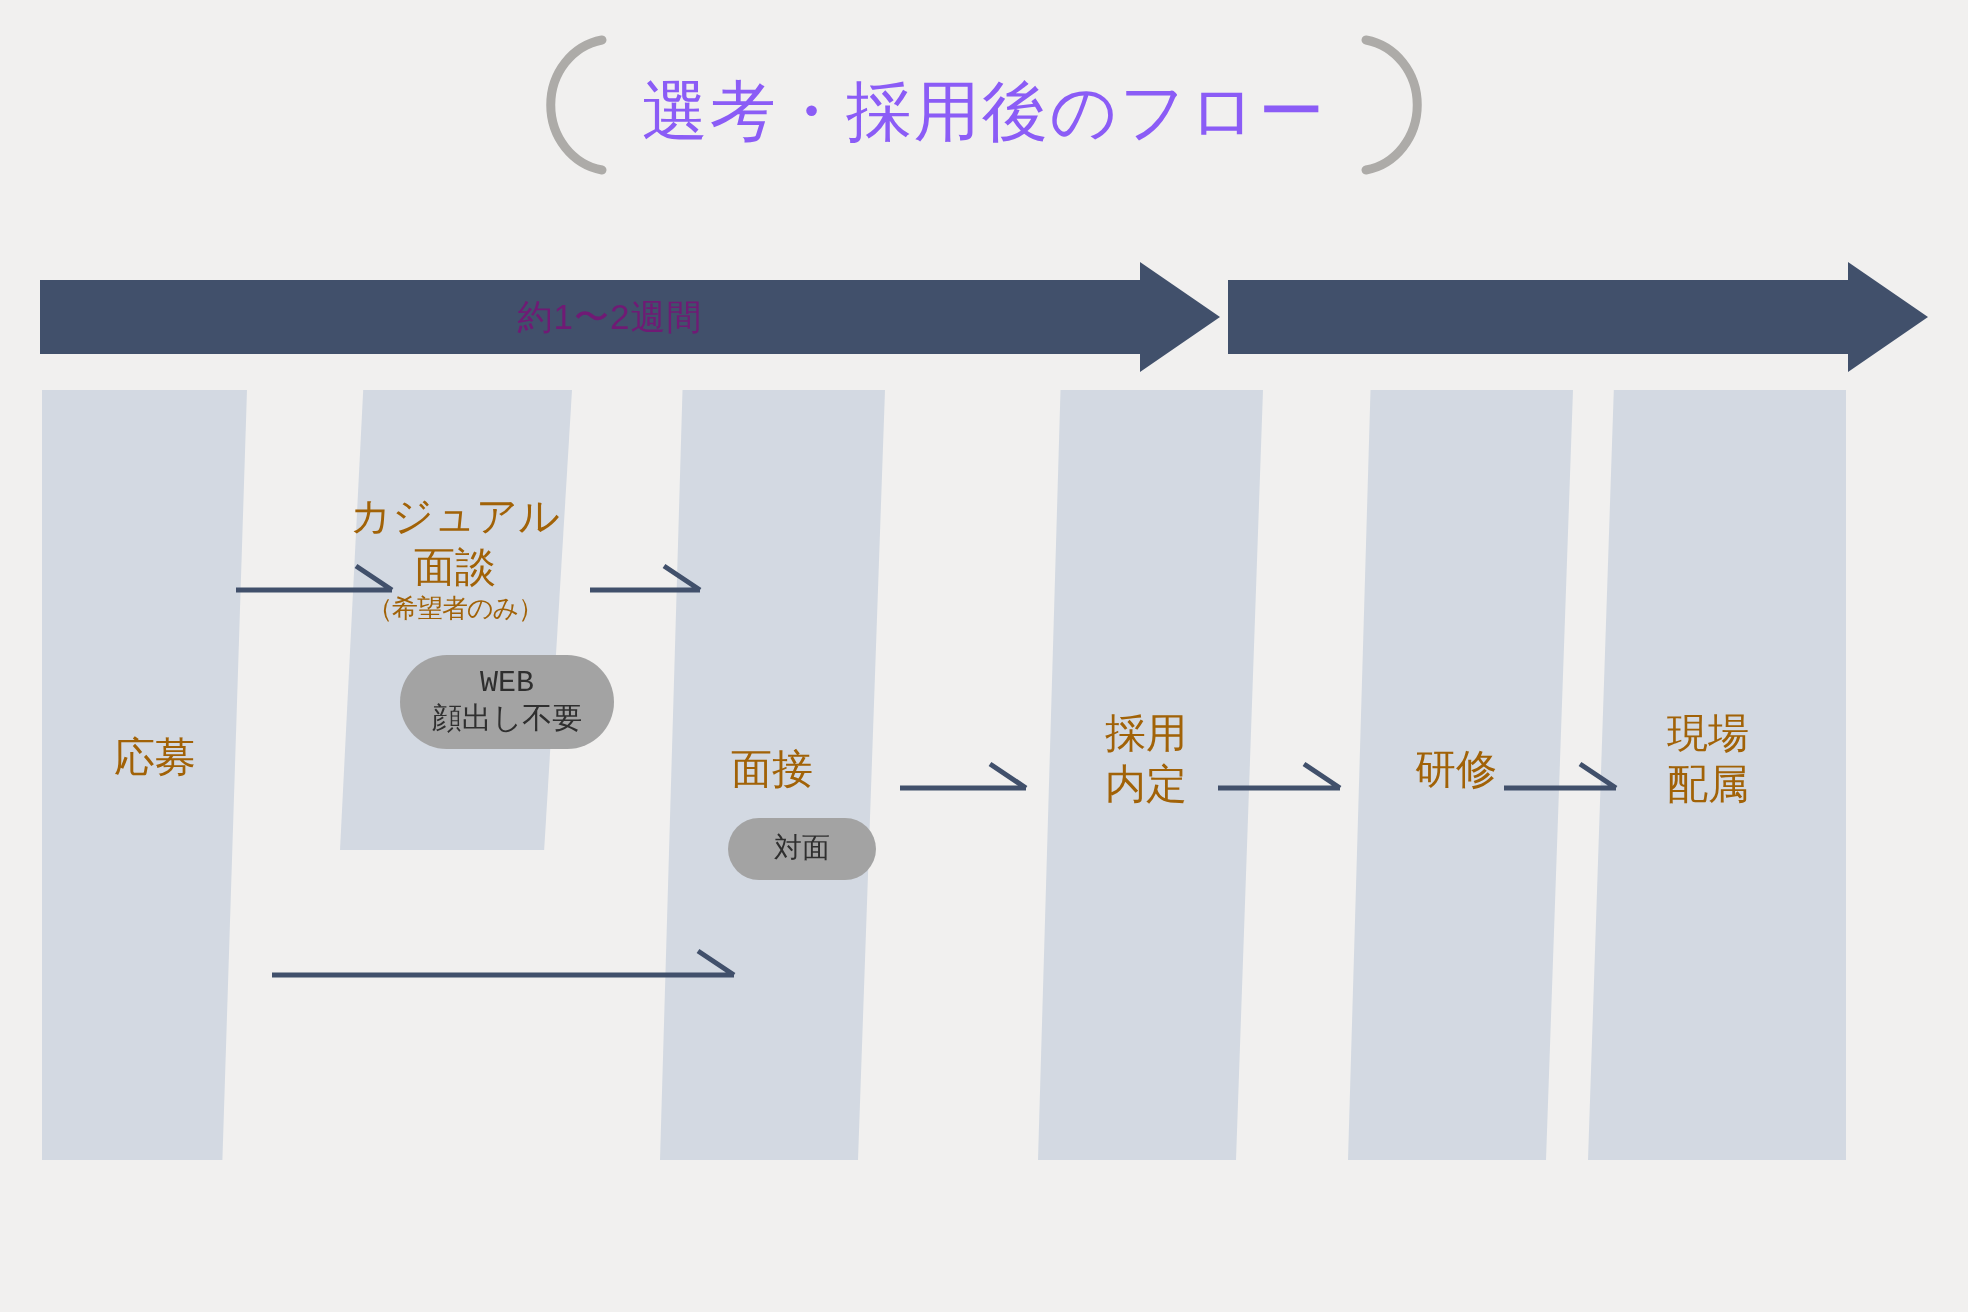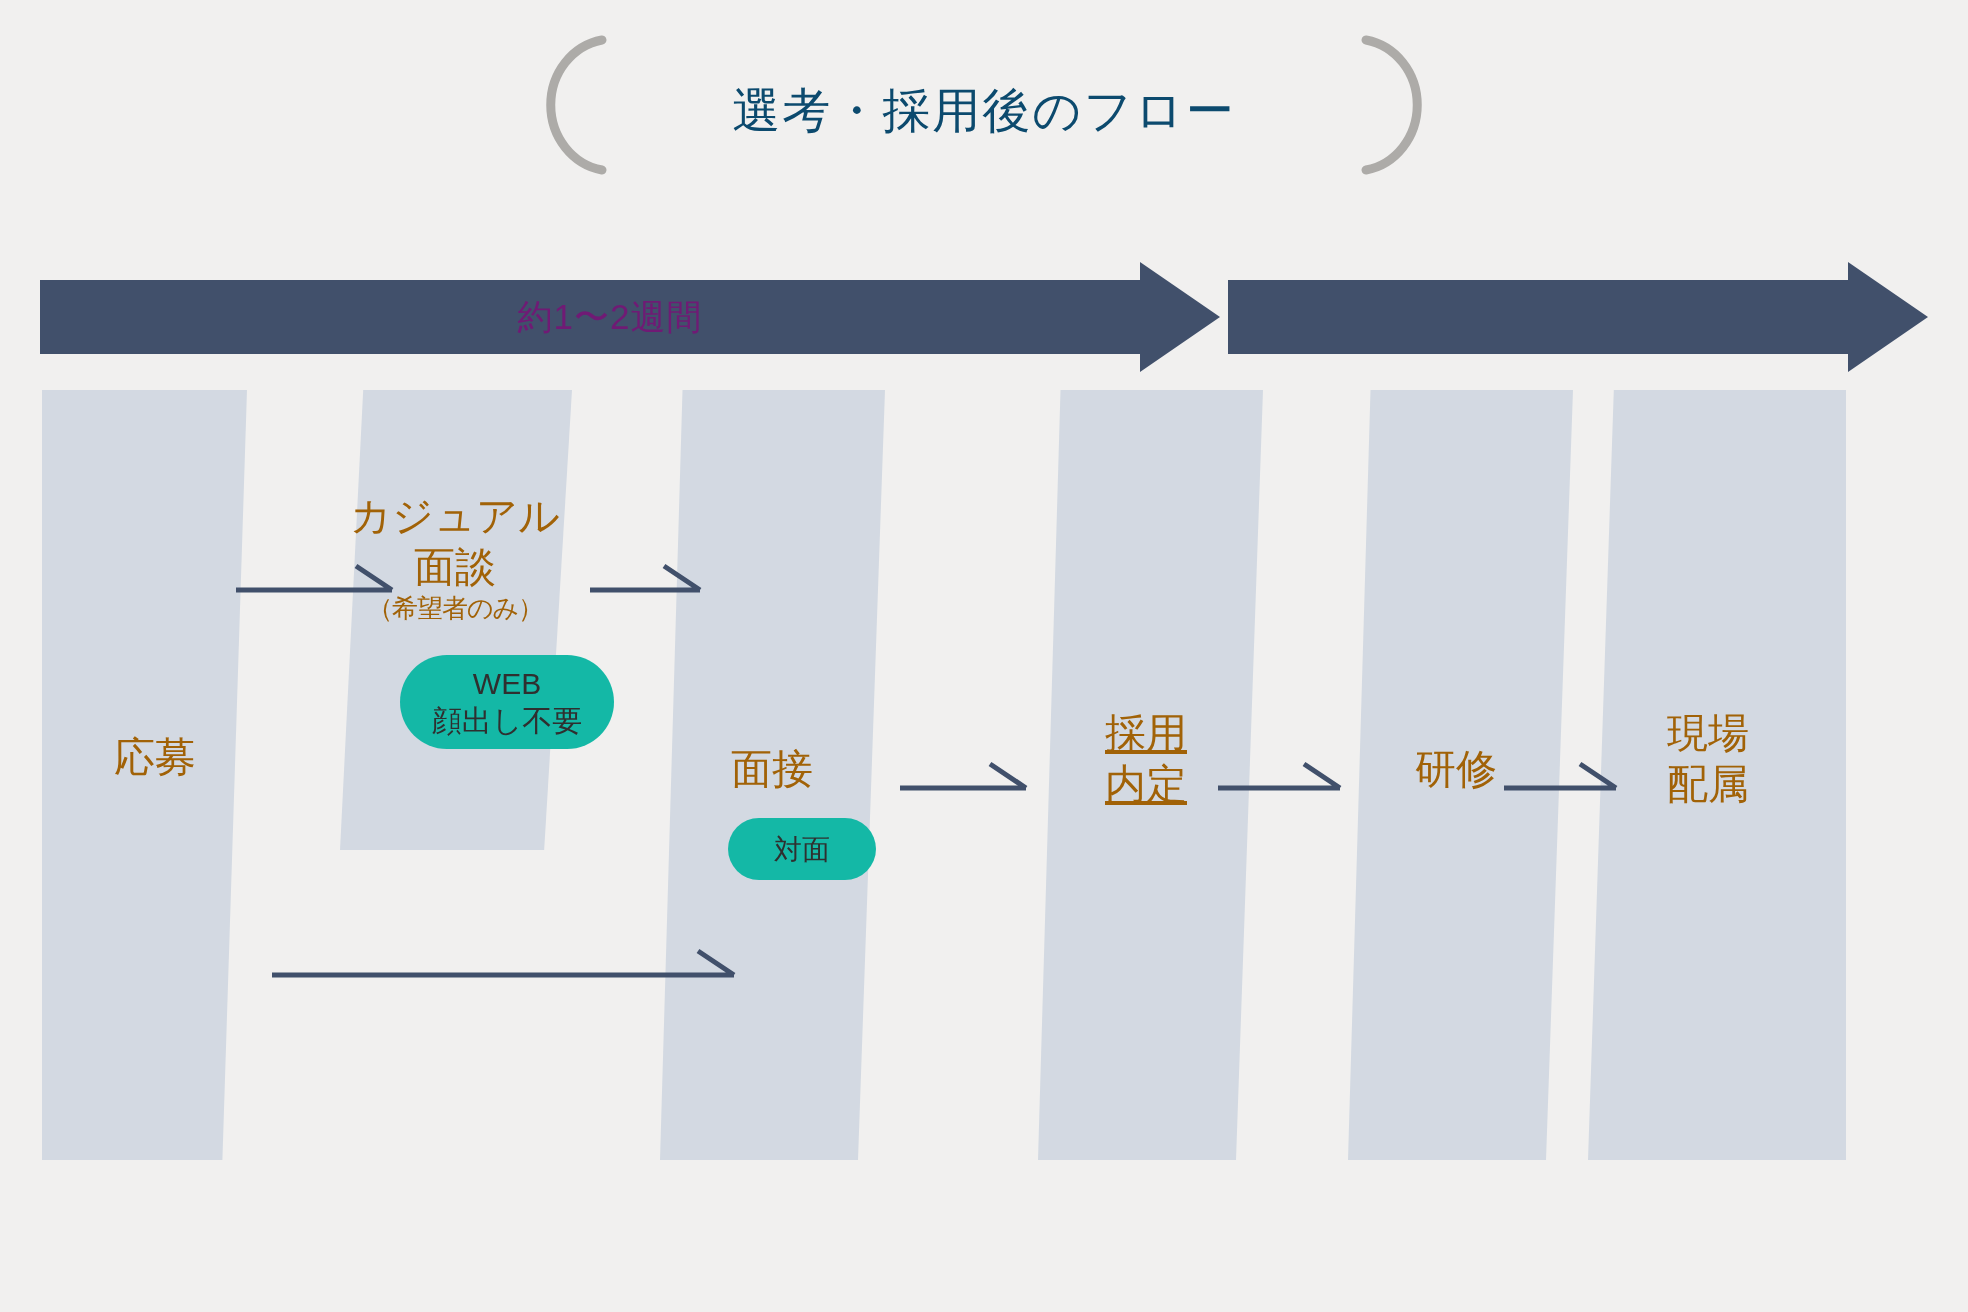--- a/index.html
+++ b/index.html
@@ -25,22 +25,22 @@
     position: absolute;
     left: 0;
     top: 36px;
     width: 1968px;
     height: 150px;
     display: flex;
     align-items: center;
     justify-content: center;
   }
   .title-text {
-    font-size: 48px;
-    color: #0c4a6e;
+    font-size: 66px;
+    color: #8b5cf6;
     letter-spacing: 2px;
     white-space: nowrap;
     line-height: 1;
   }
   .paren {
     position: absolute;
     width: 96px;
     height: 150px;
   }
   .paren svg { display: block; }
@@ -113,37 +113,38 @@
   .stage-sub {
     display: block;
     font-size: 26px;
     letter-spacing: -1px;
     line-height: 1.3;
   }
 
   .lbl-apply      { left: 60px;   top: 732px;  width: 190px; }
   .lbl-casual     { left: 322px;  top: 440px;  width: 266px; }
   .lbl-interview  { left: 664px;  top: 744px;  width: 216px; }
-  .lbl-offer      { left: 1036px; top: 708px;  width: 220px; text-decoration: underline; }
+  .lbl-offer      { left: 1036px; top: 708px;  width: 220px; }
   .lbl-training   { left: 1346px; top: 744px;  width: 220px; text-align: center; }
   .lbl-assign     { left: 1588px; top: 708px;  width: 240px; }
 
   
   .badge {
     position: absolute;
-    background: #14b8a6;
+    background: #a3a3a3;
     border-radius: 999px;
     display: flex;
     flex-direction: column;
     align-items: center;
     justify-content: center;
     text-align: center;
     color: #2f2f2f;
     line-height: 1.25;
     white-space: pre-line;
+    font-family: Liberation Mono, monospace;
   }
   .badge-web  { left: 400px; top: 655px; width: 214px; height: 94px;  font-size: 30px; }
   .badge-face { left: 728px; top: 818px; width: 148px; height: 62px;  font-size: 28px; }
 
   
   .connector {
     position: absolute;
     pointer-events: none;
   }
   .connector svg { display: block; overflow: visible; }

